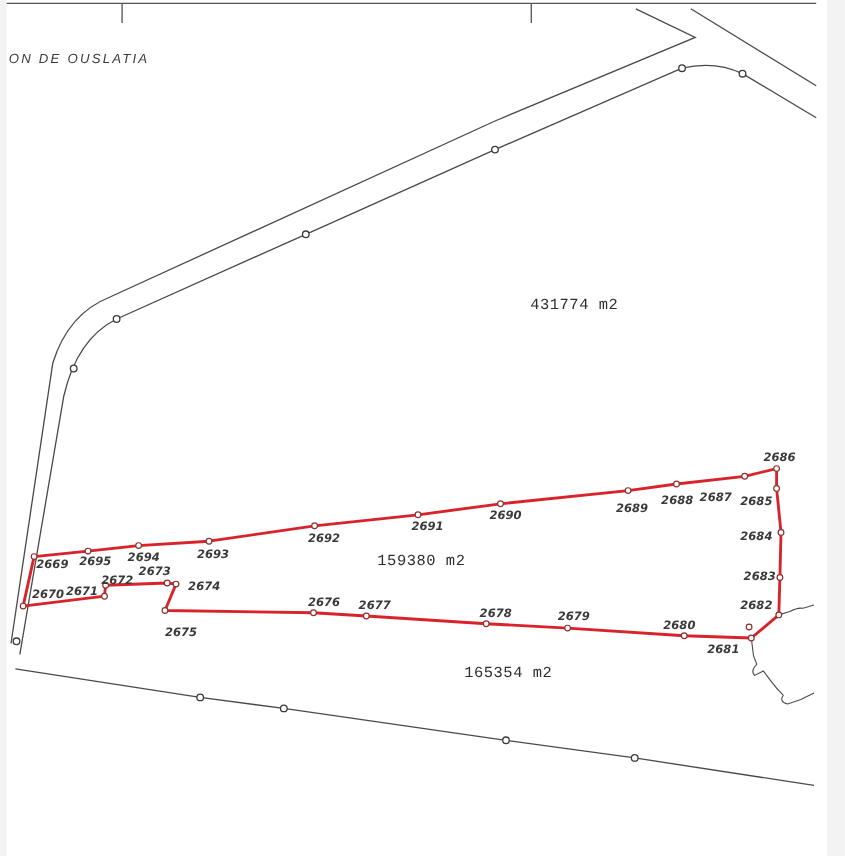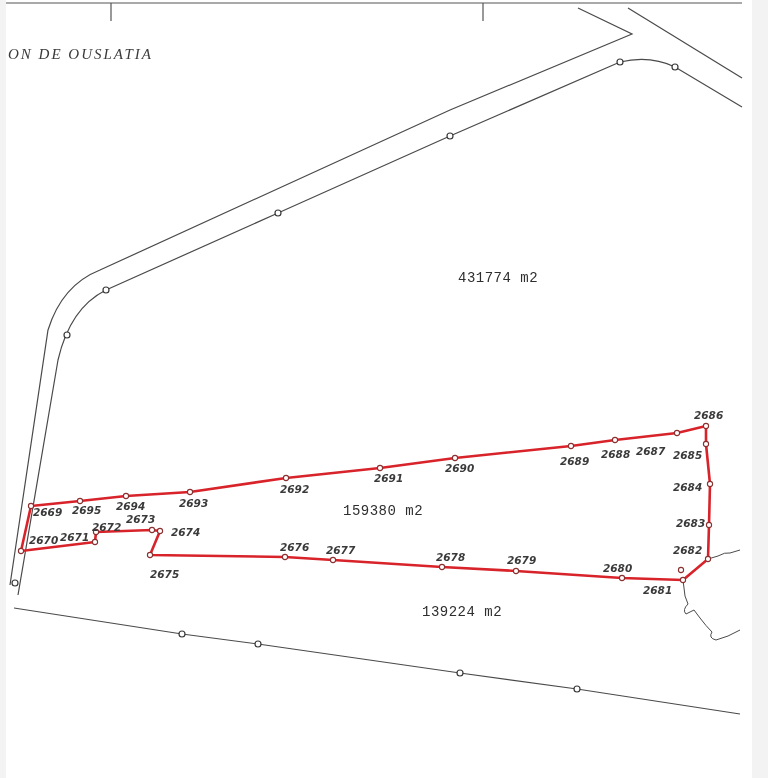--- a/index.html
+++ b/index.html
@@ -1,21 +1,21 @@
 <!DOCTYPE html>
 <html><head>
 <meta charset="utf-8">
 <style>
   html, body { margin:0; padding:0; background:#ffffff; }
   body { width:768px; height:778px; overflow:hidden; position:relative;
          font-family:"DejaVu Sans", sans-serif; }
   #plan { position:absolute; left:0; top:0; width:768px; height:778px; }
   .edge-strip { position:absolute; top:0; height:778px; background:#f3f3f3; }
-  .title-label { position:absolute; left:8px; top:46px; font-family:Liberation Serif, serif;
-                 font-style:italic; font-size:15px; letter-spacing:2px; color:#3a3a3a; }
+  .title-label { position:absolute; left:8px; top:46px; font-family:Liberation Sans, sans-serif;
+                 font-style:italic; font-size:12px; letter-spacing:2px; color:#3a3a3a; }
   .area-label { position:absolute; font-family:"Liberation Mono", "DejaVu Sans Mono", monospace;
                 font-size:14px; color:#2e2e2e; letter-spacing:0.5px; }
   .pt-label { font-family:"DejaVu Sans", sans-serif; font-style:italic; font-weight:bold;
               font-size:10.5px; fill:#3a3a3a; }
 </style>
 </head>
 <body>
 
 <div class="edge-strip" style="left:0;width:6px;"></div>
 <div class="edge-strip" style="left:752px;width:16px;"></div>
@@ -103,15 +103,15 @@
       <text x="150" y="578" class="pt-label">2675</text>
       <text x="171" y="536" class="pt-label">2674</text>
       <text x="126" y="523" class="pt-label">2673</text>
       <text x="92" y="531" class="pt-label">2672</text>
       <text x="60" y="541" class="pt-label">2671</text>
       <text x="29" y="544" class="pt-label">2670</text>
     </g>
 </svg>
 
 <div class="title-label">ON DE OUSLATIA</div>
-<div class="area-label" id="area-north" style="left: 458px; top: 270px; text-align: right;">431774 m2</div>
+<div class="area-label" id="area-north" style="left: 482px; top: 270px; text-align: right;">431774 m2</div>
 <div class="area-label" id="area-parcel" style="left: 343px; top: 503px;">159380 m2</div>
-<div class="area-label" id="area-south" style="left: 422px; top: 604px;">139224 m2</div>
+<div class="area-label" id="area-south" style="left: 422px; top: 604px;">165354 m2</div>
 
 </body></html>

